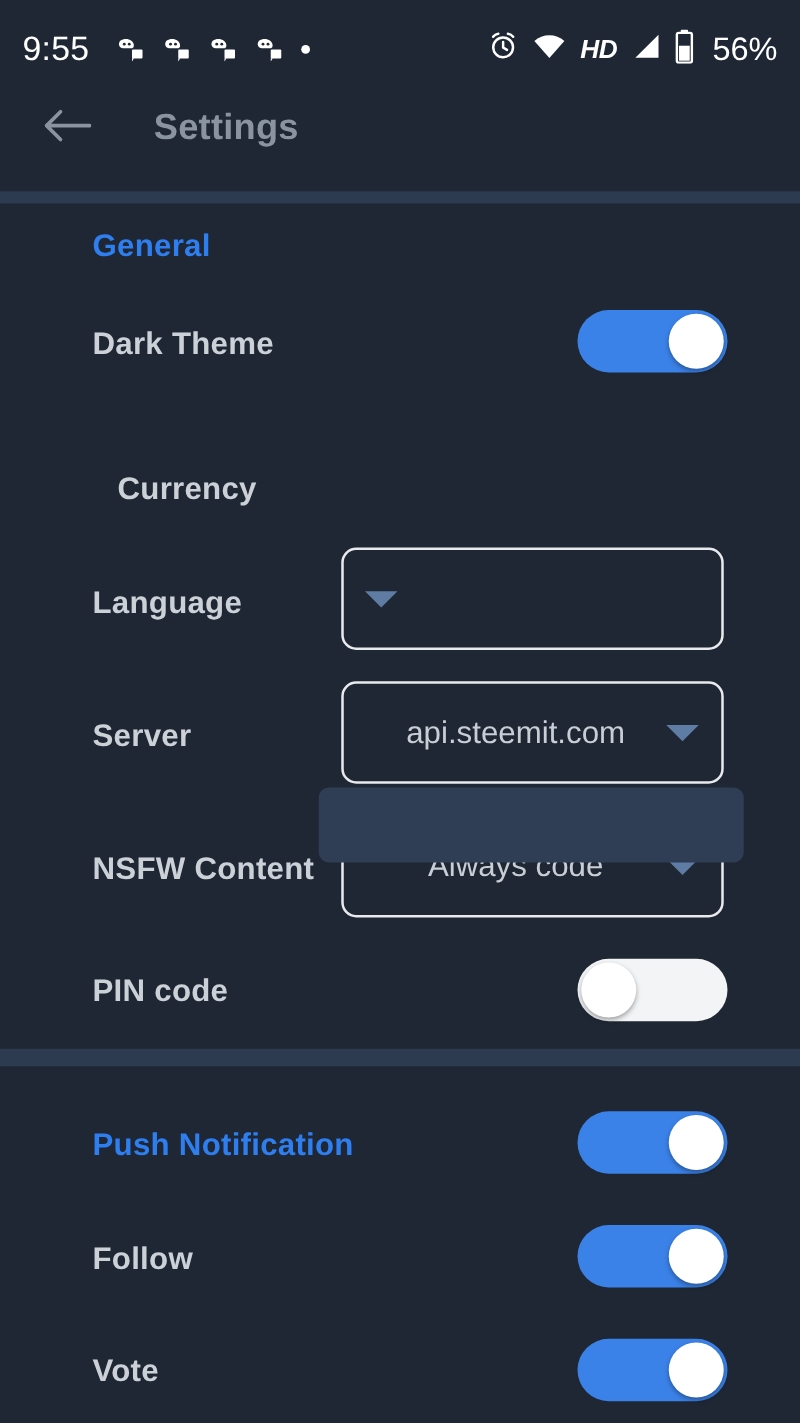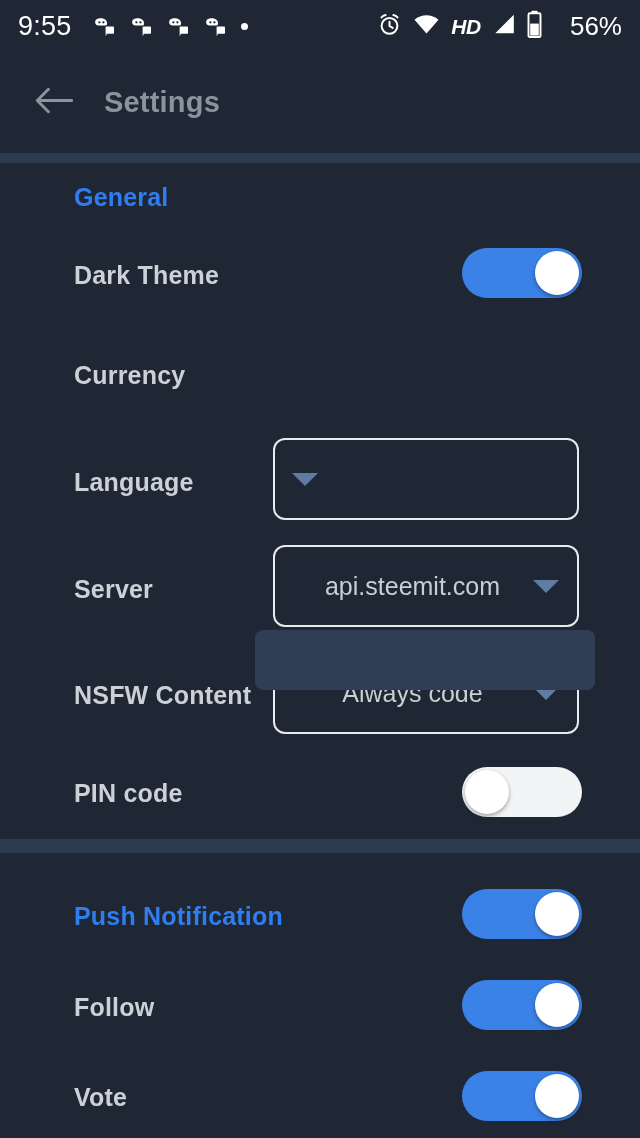--- a/index.html
+++ b/index.html
@@ -17,21 +17,21 @@
   .phone {
     position: relative;
     width: 640px;
     height: 1138px;
     background: #1e2733;
   }
 
   
   .statusbar {
     position: absolute;
-    top: 0; left: 0;
+    top: 13px; left: 0;
     width: 640px;
     height: 52px;
     background: #1e2733;
     display: flex;
     align-items: center;
     padding: 16px 18px;
     box-sizing: border-box;
   }
   .sb-clock {
     color: #ffffff;
@@ -65,21 +65,21 @@
     font-style: italic;
     font-weight: 700;
     letter-spacing: -0.3px;
     line-height: 1;
   }
   .sb-pct {
     color: #ffffff;
     font-size: 26px;
     font-weight: 400;
     line-height: 1;
-    margin-left: 17px;
+    margin-left: 4px;
   }
 
   
   .appbar {
     position: absolute;
     top: 52px; left: 0;
     width: 640px;
     height: 101px;
     background: #1e2733;
     display: flex;
@@ -90,21 +90,21 @@
     margin-left: 27px;
     display: flex;
     align-items: center;
     justify-content: center;
     cursor: pointer;
   }
   .appbar-title {
     color: #8a949f;
     font-size: 29px;
     font-weight: 700;
-    margin-left: 23px;
+    margin-left: 42px;
     letter-spacing: 0.2px;
   }
   .appbar-divider {
     position: absolute;
     top: 153px; left: 0;
     width: 640px;
     height: 10px;
     background: #2d3b51;
   }
 
@@ -307,21 +307,21 @@
 
   <div class="content">
 
     <div class="section-header" style="top:20px;">General</div>
 
     <div class="row-label" style="top:98px;">Dark Theme</div>
     <div class="toggle on" style="top:85px;">
       <span class="knob"></span>
     </div>
 
-    <div class="row-label" style="top:198px;">Currency</div>
+    <div class="row-label" style="top:214px;margin-left:20px;">Currency</div>
 
     <div class="row-label" style="top:305px;">Language</div>
     <div class="dropdown" style="top:275px;">
       <span class="dd-caret"></span>
     </div>
 
     <div class="row-label" style="top:412px;">Server</div>
     <div class="dropdown" style="top:382px;">
       <span class="dd-value">api.steemit.com</span>
       <span class="dd-caret"></span>

